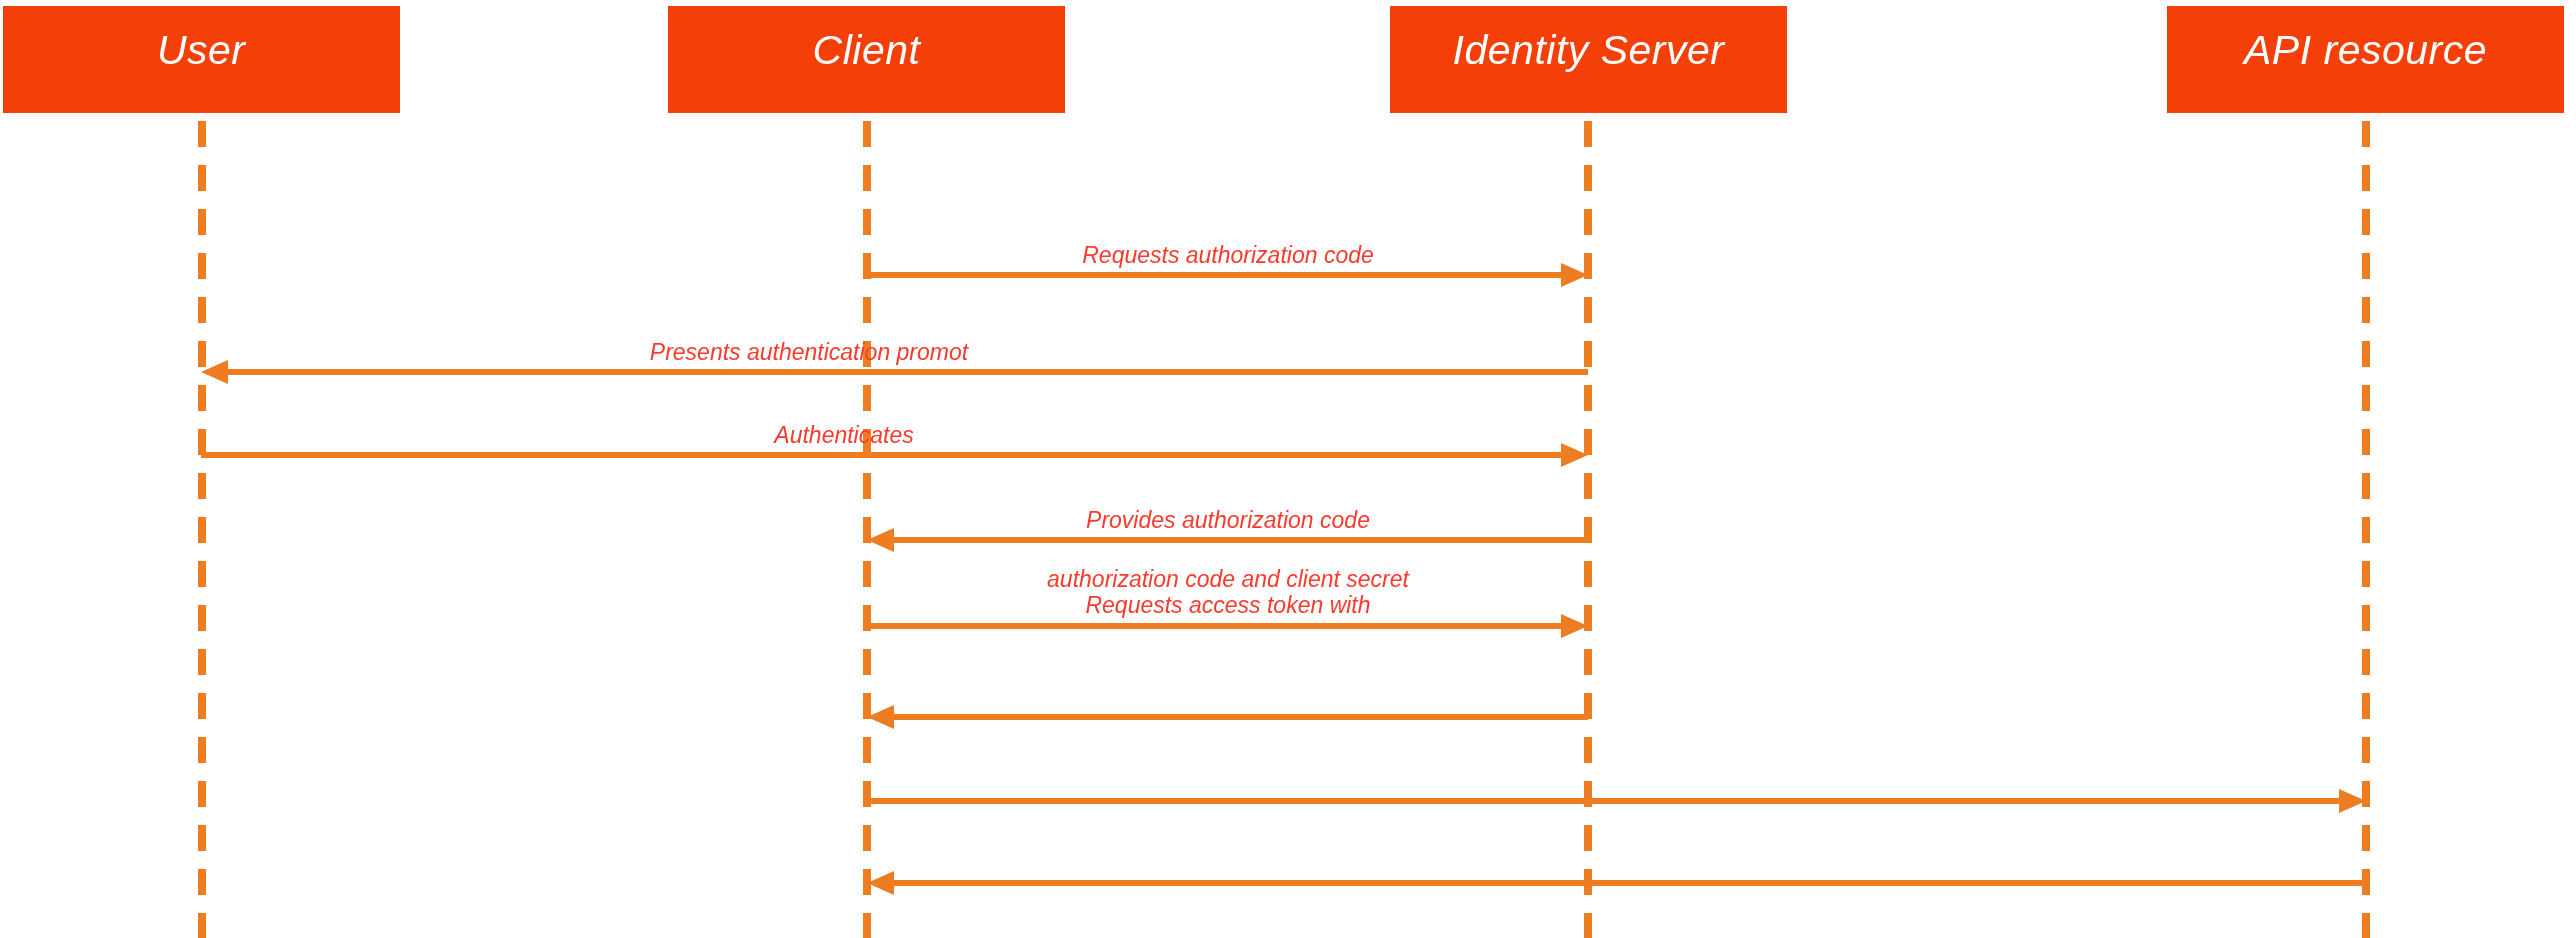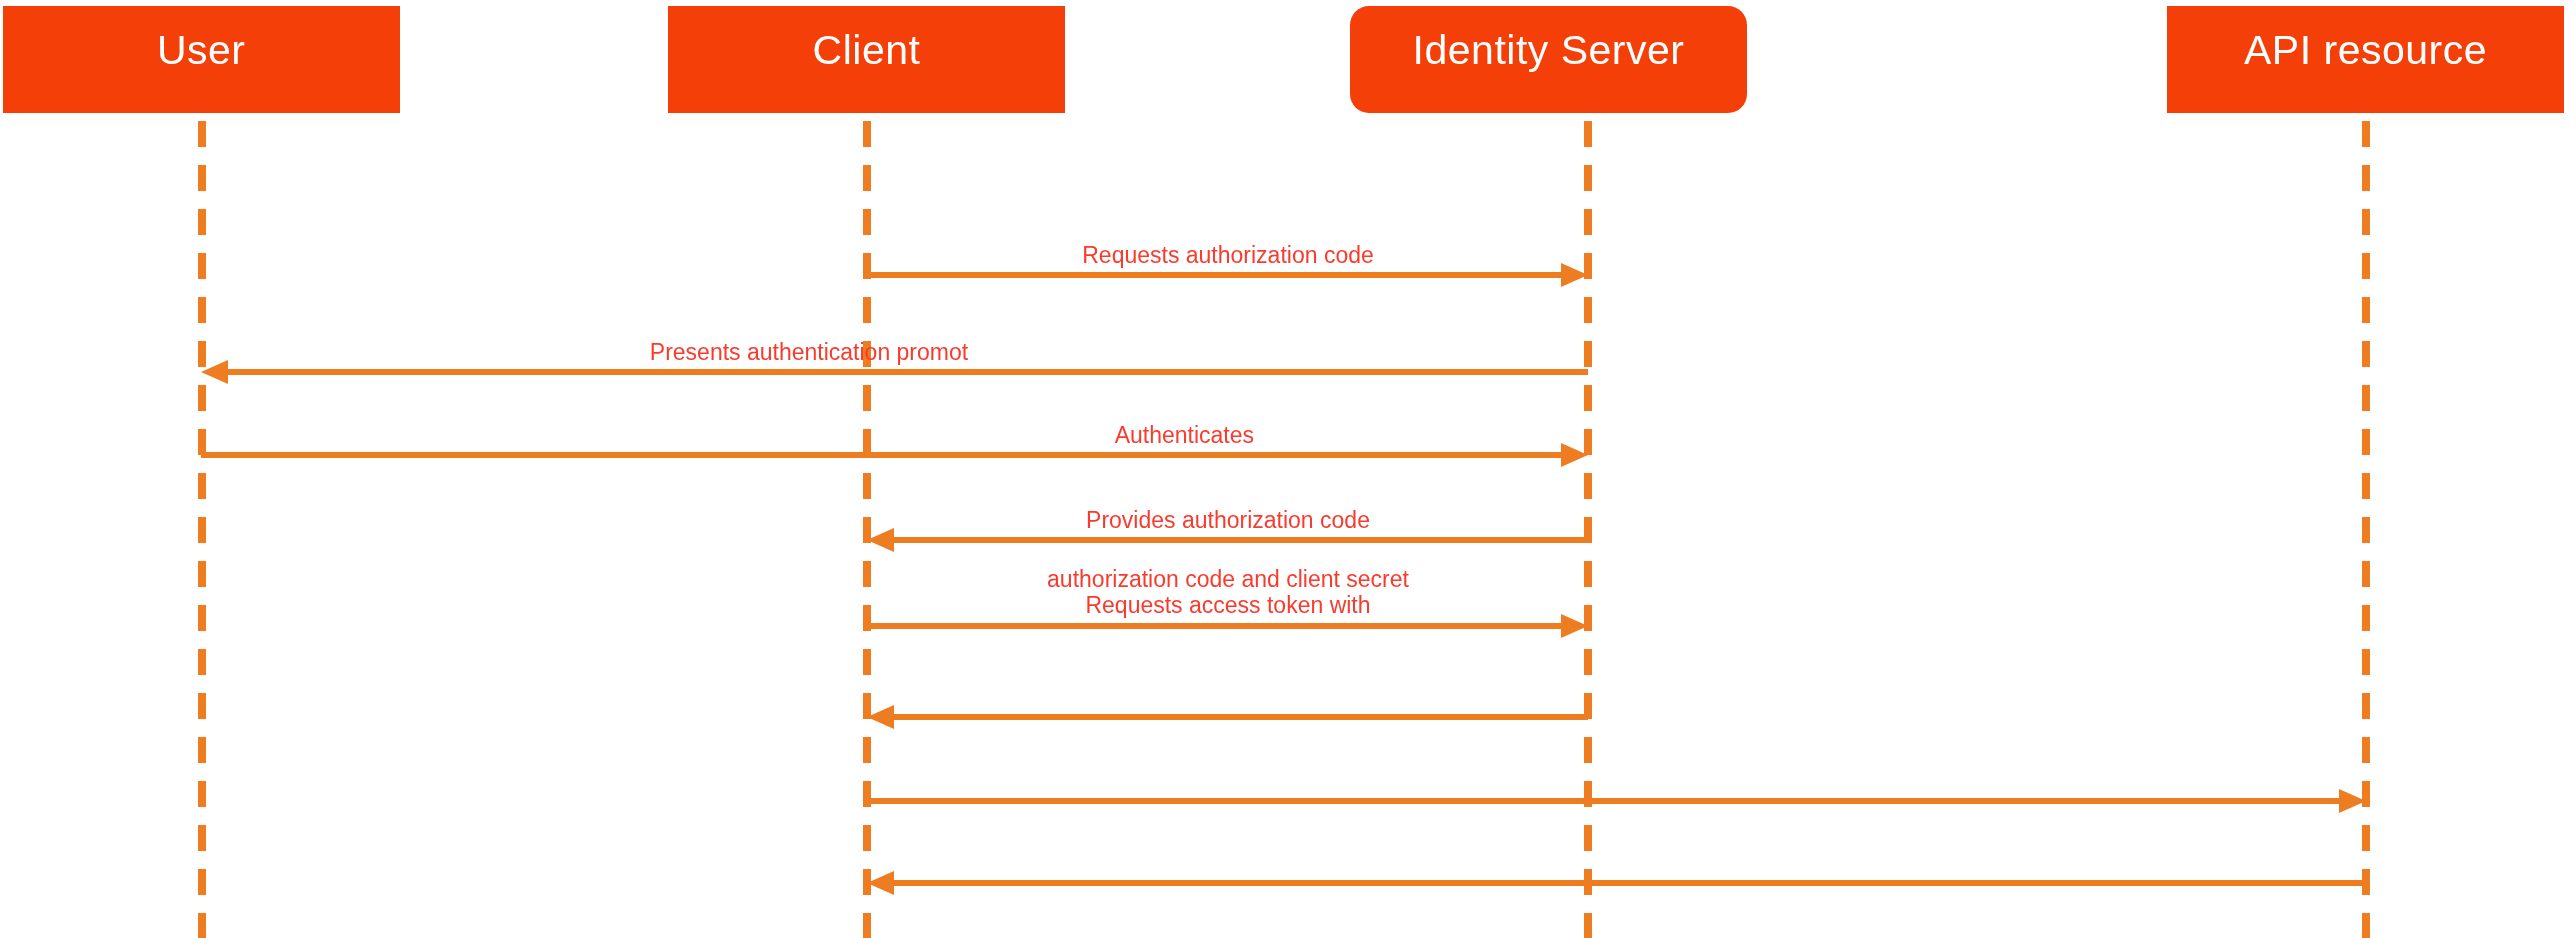--- a/index.html
+++ b/index.html
@@ -10,21 +10,21 @@
   }
   *{margin:0;padding:0;box-sizing:border-box;}
   html,body{
     width:2576px;height:939px;
     background:var(--bg);
     overflow:hidden;
     font-family:"Liberation Sans","DejaVu Sans",sans-serif;
   }
   .diagram{
     position:relative;
-    width:2576px;height:686px;
+    width:2576px;height:686px;font-style:italic;
   }
   .actor-box{
     position:absolute;
     top:6.4px;
     width:397px;height:107px;
     background:var(--fill);
     display:flex;align-items:center;justify-content:center;
     padding-bottom:18px;
   }
   .actor-label{
@@ -76,21 +76,21 @@
 
 <div class="diagram" id="stage">
     <div class="actor-box" style="left: 2.7px;">
       <span class="actor-label">User</span>
     </div>
     <div class="lifeline" style="left: 198px;"></div>
     <div class="actor-box" style="left: 668px;">
       <span class="actor-label">Client</span>
     </div>
     <div class="lifeline" style="left: 863px;"></div>
-    <div class="actor-box" style="left: 1350px; border-radius: 19px;">
+    <div class="actor-box" style="left: 1390px;">
       <span class="actor-label">Identity Server</span>
     </div>
     <div class="lifeline" style="left: 1584px;"></div>
     <div class="actor-box" style="left: 2167px;">
       <span class="actor-label">API resource</span>
     </div>
     <div class="lifeline" style="left: 2362px;"></div>
     <div class="msg-arrow" style="left: 867px; width: 721px; top: 263px;">
       <div class="msg-shaft to-right"></div>
       <div class="msg-head right"></div>
@@ -102,21 +102,21 @@
       <div class="msg-shaft to-left"></div>
       <div class="msg-head left"></div>
     </div>
     <div class="msg-label" style="left: 399px; top: 339px;">
       <div>Presents authentication promot</div>
     </div>
     <div class="msg-arrow" style="left: 201px; width: 1387px; top: 443px;">
       <div class="msg-shaft to-right"></div>
       <div class="msg-head right"></div>
     </div>
-    <div class="msg-label" style="left: 434px; top: 422px; text-align: right;">
+    <div class="msg-label" style="left: 434px; top: 422px;">
       <div>Authenticates</div>
     </div>
     <div class="msg-arrow" style="left: 867px; width: 721px; top: 528px;">
       <div class="msg-shaft to-left"></div>
       <div class="msg-head left"></div>
     </div>
     <div class="msg-label" style="left: 818px; top: 507px;">
       <div>Provides authorization code</div>
     </div>
     <div class="msg-arrow" style="left: 867px; width: 721px; top: 614px;">

